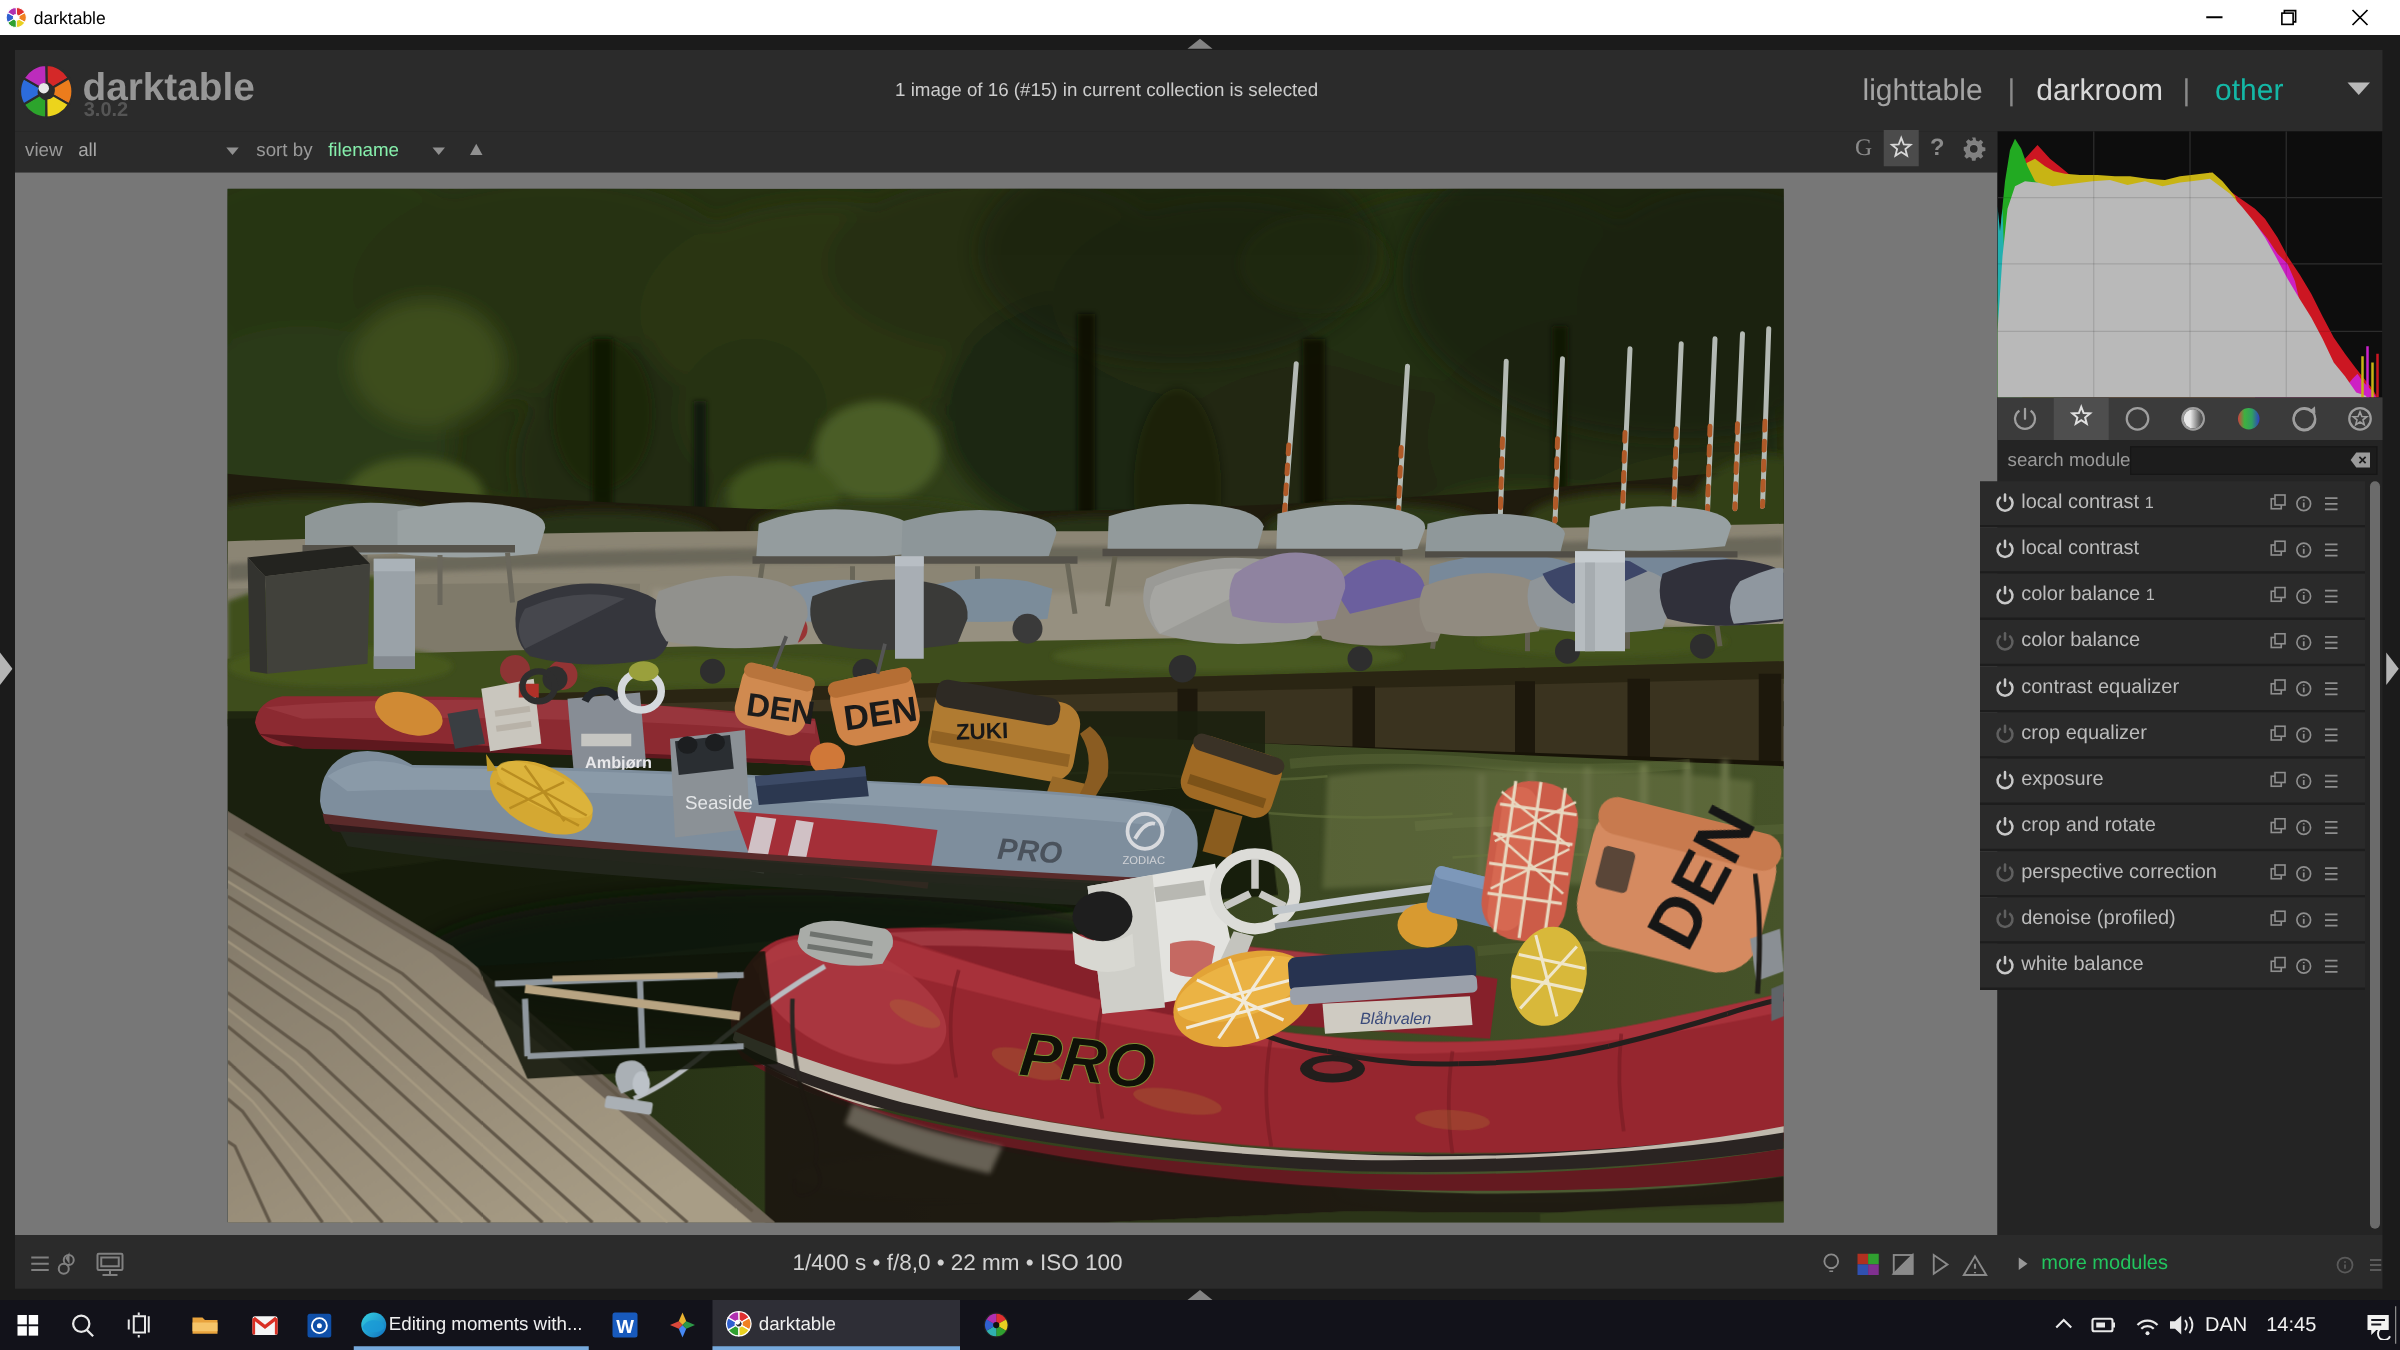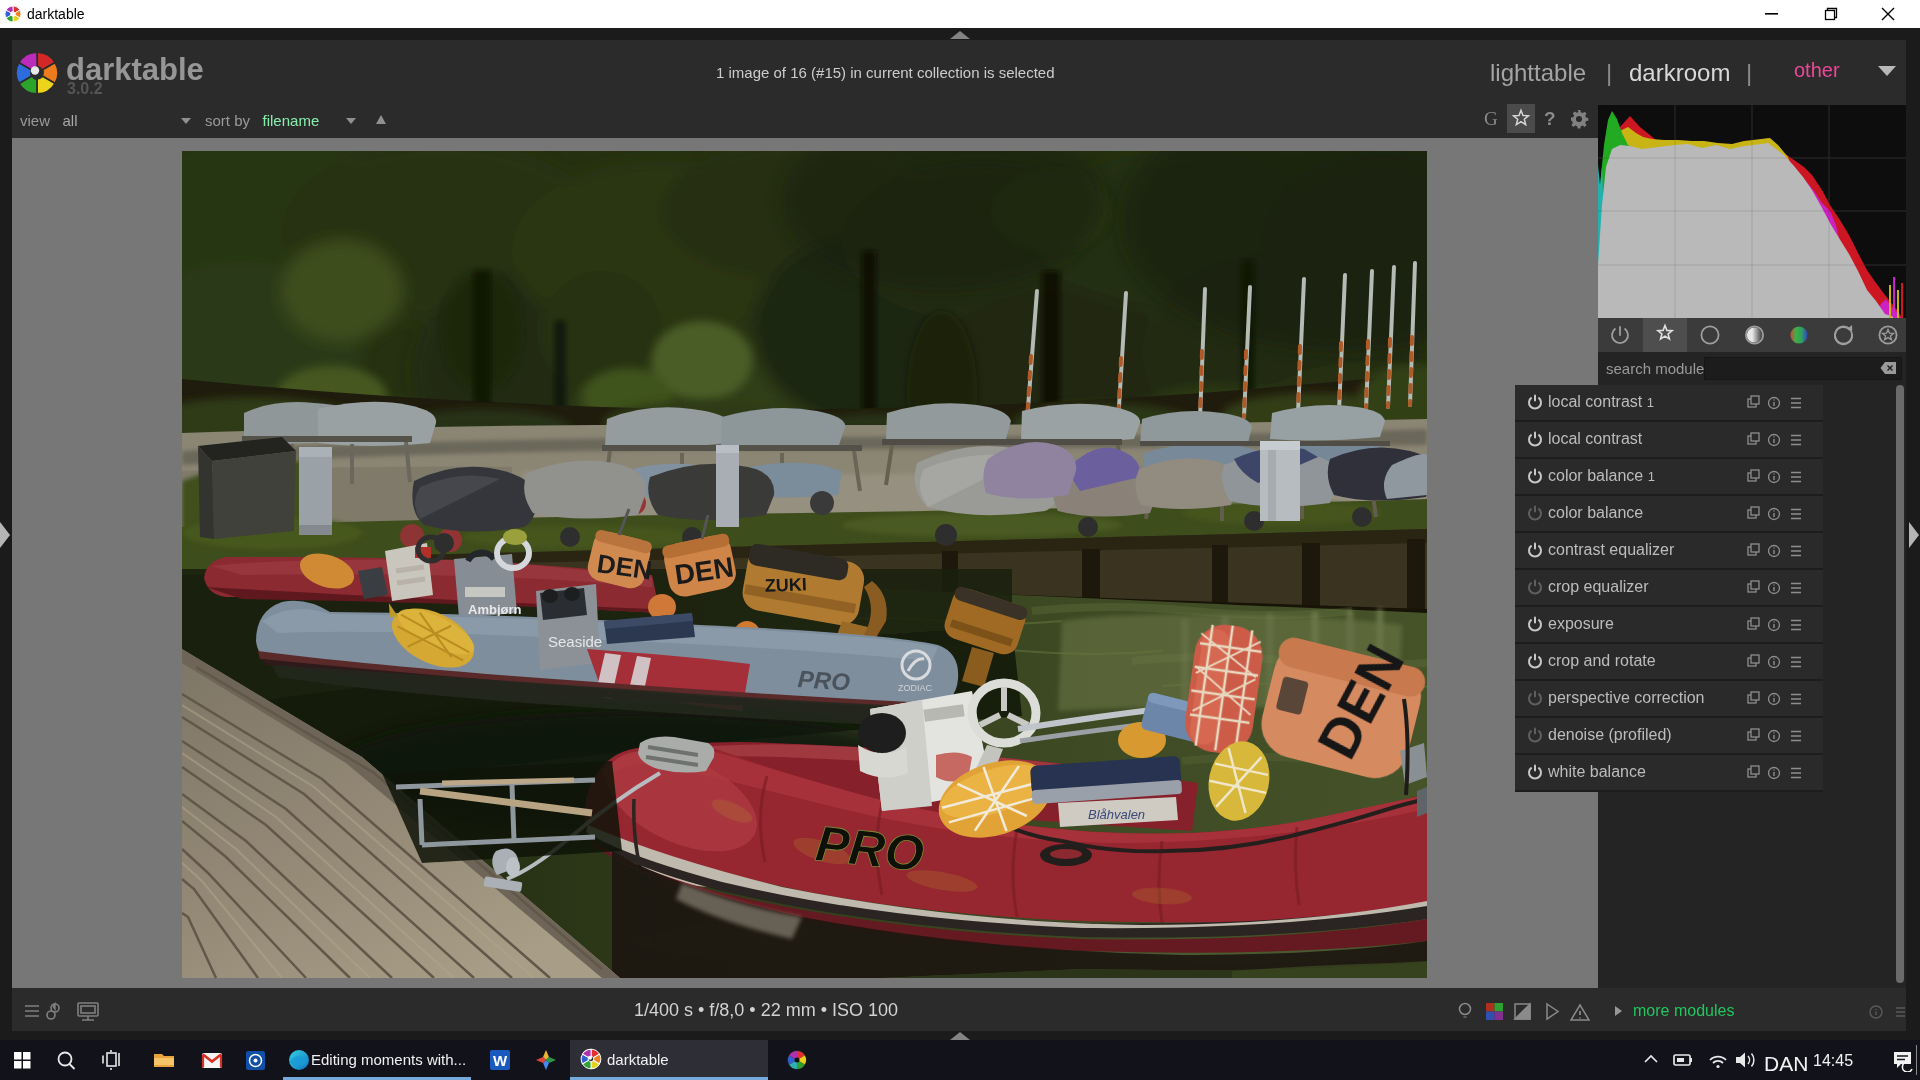--- a/index.html
+++ b/index.html
@@ -63,21 +63,21 @@
     <circle cx="-2" cy="-2.5" r="4.2" fill="#e8e8e8" stroke="none"></circle>
   </g>
 </svg>
 <div class="abs" style="left:66px;top:52px;font-size:31px;font-weight:bold;color:#969696;letter-spacing:0px;">darktable</div>
 <div class="abs" style="left:67px;top:80px;font-size:16px;font-weight:bold;color:#555555;">3.0.2</div>
 <div class="abs" style="left:716px;top:64px;font-size:15px;color:#cccccc;">1 image of 16 (#15) in current collection is selected</div>
 <div class="abs" style="left:1490px;top:59px;font-size:24px;color:#a4a4a4;">lighttable</div>
 <div class="abs" style="left:1606px;top:59px;font-size:24px;color:#8a8a8a;">|</div>
 <div class="abs" style="left:1629px;top:59px;font-size:24px;color:#d8d8d8;">darkroom</div>
 <div class="abs" style="left:1746px;top:59px;font-size:24px;color:#8a8a8a;">|</div>
-<div class="abs" style="left:1772px;top:59px;font-size:20px;color:#ec4899;margin-left:22px;">other</div>
+<div class="abs" style="left:1772px;top:59px;font-size:24px;color:#14b8a6;">other</div>
 <svg class="abs" style="left:1876px;top:64px" width="22" height="14" viewBox="0 0 22 14">
     <path d="M2,2 L20,2 L11,12 Z" fill="#b8b8b8"></path>
   </svg>
 
 <div class="abs gtxt" style="left:20px;top:112px;font-size:15px;">view&nbsp;&nbsp;&nbsp;<span style="color:#a8a8a8">all</span></div>
 <div class="abs gtxt" style="left:205px;top:112px;font-size:15px;">sort by&nbsp;&nbsp;&nbsp;<span style="color:#86efac">filename</span></div>
 <svg class="abs" style="left:180px;top:117px" width="12" height="8" viewBox="0 0 12 8">
     <path d="M1,1 L11,1 L6,7 Z" fill="#909090"></path>
   </svg>
 <svg class="abs" style="left:345px;top:117px" width="12" height="8" viewBox="0 0 12 8">
@@ -168,21 +168,21 @@
   <circle cx="201" cy="17" r="8.6" fill="url(#rainb)"></circle>
 </svg>
 
 <div class="abs" style="left:1606px;top:360px;font-size:15px;color:#9a9a9a;">search module</div>
 <div class="abs" style="left:1704px;top:357px;width:198px;height:23px;background:#1c1c1c;border:1px solid #161616;box-sizing:border-box;"></div>
 <svg class="abs" style="left:1880px;top:361px" width="18" height="14" viewBox="0 0 18 14">
   <path d="M5,1 H16 V13 H5 L0.5,7 Z" fill="#9a9a9a"></path>
   <path d="M7.5,4.5 L12.5,9.5 M12.5,4.5 L7.5,9.5" stroke="#1c1c1c" stroke-width="1.4"></path>
 </svg>
 
-<div id="modlist" class="abs" style="left:1515px;top:385px;width:252px;">
+<div id="modlist" class="abs" style="left:1584px;top:385px;width:252px;">
 <div class="mrow">
   <svg class="pw" width="16" height="16" viewBox="0 0 16 16">
         <path d="M8,1.5 v5" stroke="#c8c8c8" stroke-width="2" stroke-linecap="round"></path>
         <path d="M4.6,3.6 a6,6 0 1 0 6.8,0" fill="none" stroke="#c8c8c8" stroke-width="2"></path>
       </svg>
   <div class="lbl">local contrast <span style="font-size:13px">1</span></div>
   <svg class="ric" width="56" height="16" viewBox="0 0 56 16">
     <g stroke="#8e8e8e" stroke-width="1.3" fill="none">
       <rect x="1" y="4" width="8" height="8"></rect>
       <rect x="4" y="1" width="8" height="8" fill="#2a2a2a"></rect>
@@ -502,21 +502,21 @@
     <path d="M73,17 a7,7 0 0 1 10,0" stroke-width="1.8"></path>
     <circle cx="78" cy="20.5" r="1.6" fill="#e8e8e8" stroke="none"></circle>
   </g>
   <g fill="#e8e8e8">
     <path d="M96,11 h4 l5,-4.5 v15 l-5,-4.5 h-4 z"></path>
   </g>
   <g stroke="#e8e8e8" stroke-width="1.5" fill="none">
     <path d="M108,10 a6,6 0 0 1 0,8 M111.5,7.5 a10,10 0 0 1 0,13"></path>
   </g>
 </svg>
-<div class="abs" style="left:1764px;top:1052px;font-size:21px;color:#f2f2f2;">DAN</div>
+<div class="abs" style="left:1764px;top:1052px;font-size:16px;color:#f2f2f2;">DAN</div>
 <div class="abs" style="left:1813px;top:1052px;font-size:16px;color:#f2f2f2;">14:45</div>
 <svg class="abs" style="left:1891px;top:1048px" width="26" height="24" viewBox="0 0 26 24">
   <path d="M3,4 h17 v12 h-10 l-4,4 v-4 h-3 z" fill="#f2f2f2"></path>
   <path d="M6,8 h11 M6,11.5 h8" stroke="#15151f" stroke-width="1.6"></path>
   <path d="M16,14 a5,5 0 1 0 5,7" fill="none" stroke="#f2f2f2" stroke-width="1.6"></path>
 </svg>
 
 <svg class="abs" id="photo" style="left:182px;top:151px;" width="1245" height="827" viewBox="0 0 1245 827">
 <defs>
   <filter id="b8" x="-50%" y="-50%" width="200%" height="200%">

